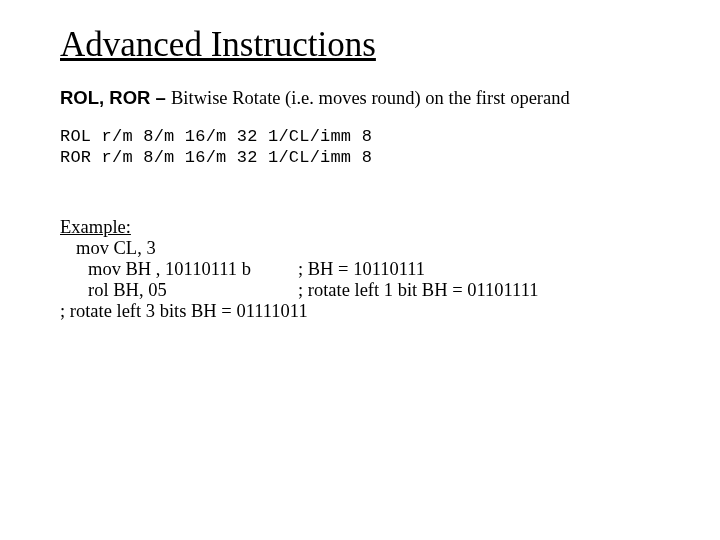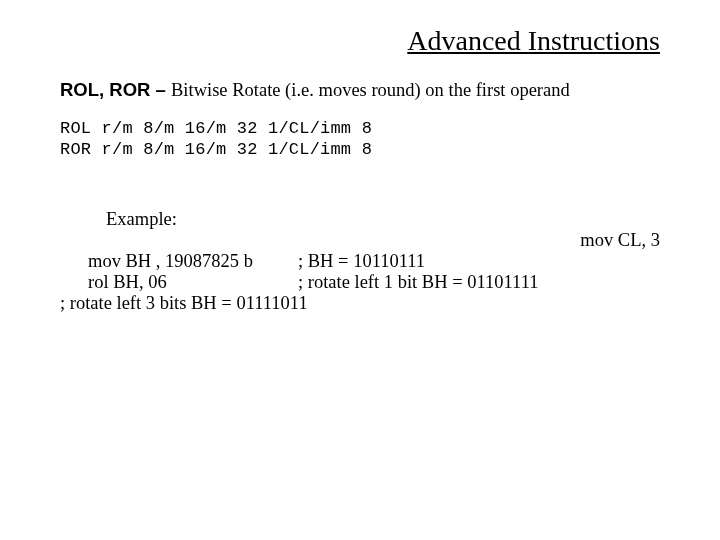--- a/index.html
+++ b/index.html
@@ -7,22 +7,22 @@
     padding: 25px 60px;
     width: 720px;
     height: 540px;
     box-sizing: border-box;
     font-family: "Times New Roman", Times, serif;
     font-size: 18.5px;
     color: #000;
     background: #fff;
   }
   .title {
-    text-align: right;
-    font-size: 28px;
+    text-align: left;
+    font-size: 35px;
     text-decoration: underline;
     margin-bottom: 22px;
   }
   .intro {
     margin-bottom: 18px;
   }
   .mnemonic-bold {
     font-family: Arial, Helvetica, sans-serif;
     font-weight: bold;
     text-align: right;
@@ -34,25 +34,24 @@
   .syntax {
     font-family: Liberation Mono, monospace;
     font-size: 17px;
     letter-spacing: 0.2px;
     margin-bottom: 50px;
   }
   .syntax-row {
     margin-bottom: 2px;
   }
   .example-label {
-    margin-left: 46px;
+    text-decoration: underline;
   }
   .example-block .indent {
     margin-left: 16px;
-    text-align: right;
   }
   .row {
     display: flex;
   }
   .code-col {
     width: 210px;
     flex-shrink: 0;
     margin-left: 28px;
   }
   .comment-col {
@@ -75,25 +74,25 @@
     <span>ROR</span><span>  r/m 8/m 16/m 32    1/CL/imm 8</span>
   </div>
 </div>
 
 <div class="example-block">
   <div class="example-label">Example:</div>
 
   <div class="indent">mov  CL, 3</div>
 
   <div class="row">
-    <div class="code-col">mov BH , 19087825 b</div>
+    <div class="code-col">mov BH , 10110111 b</div>
     <div class="comment-col">;  BH = 10110111</div>
   </div>
 
   <div class="row">
-    <div class="code-col">rol BH, 06</div>
+    <div class="code-col">rol BH, 05</div>
     <div class="comment-col">;   rotate left 1 bit BH = 01101111</div>
   </div>
 
   <div class="row">
     <div class="comment-col">; rotate left 3 bits BH = 01111011</div>
   </div>
 </div>
 
 </body></html>

